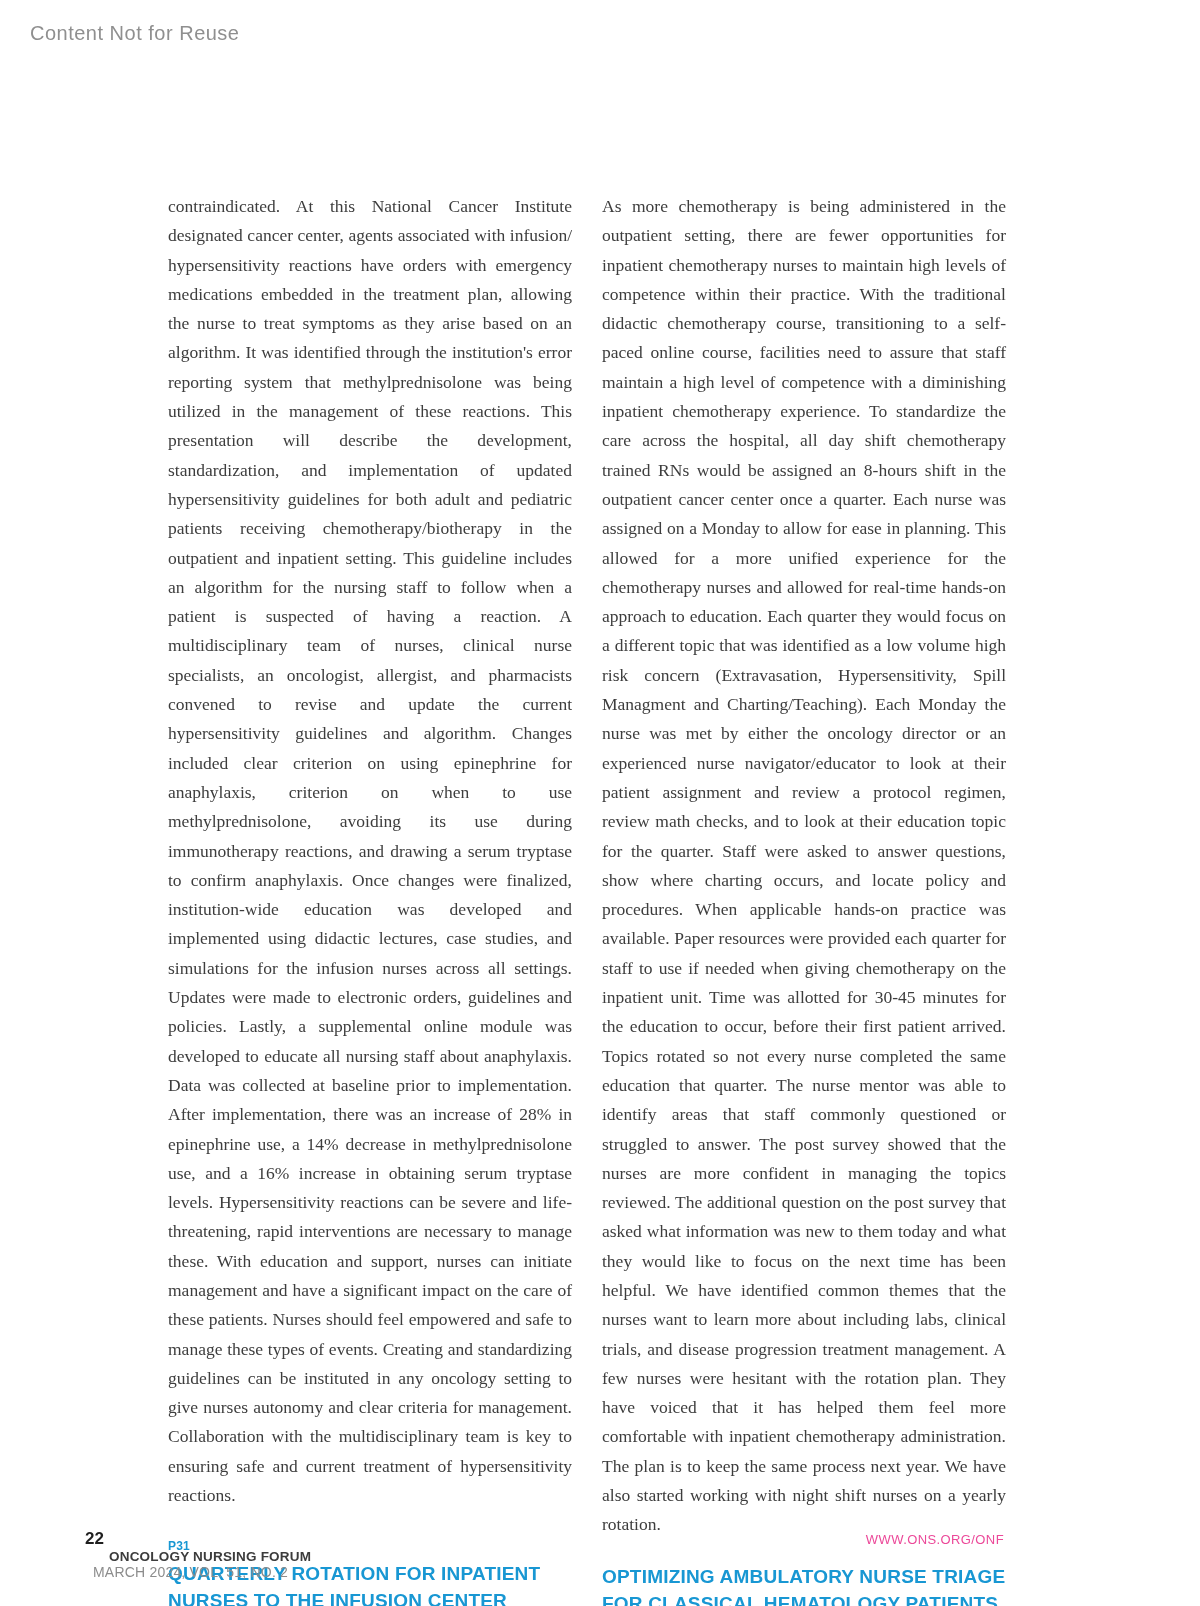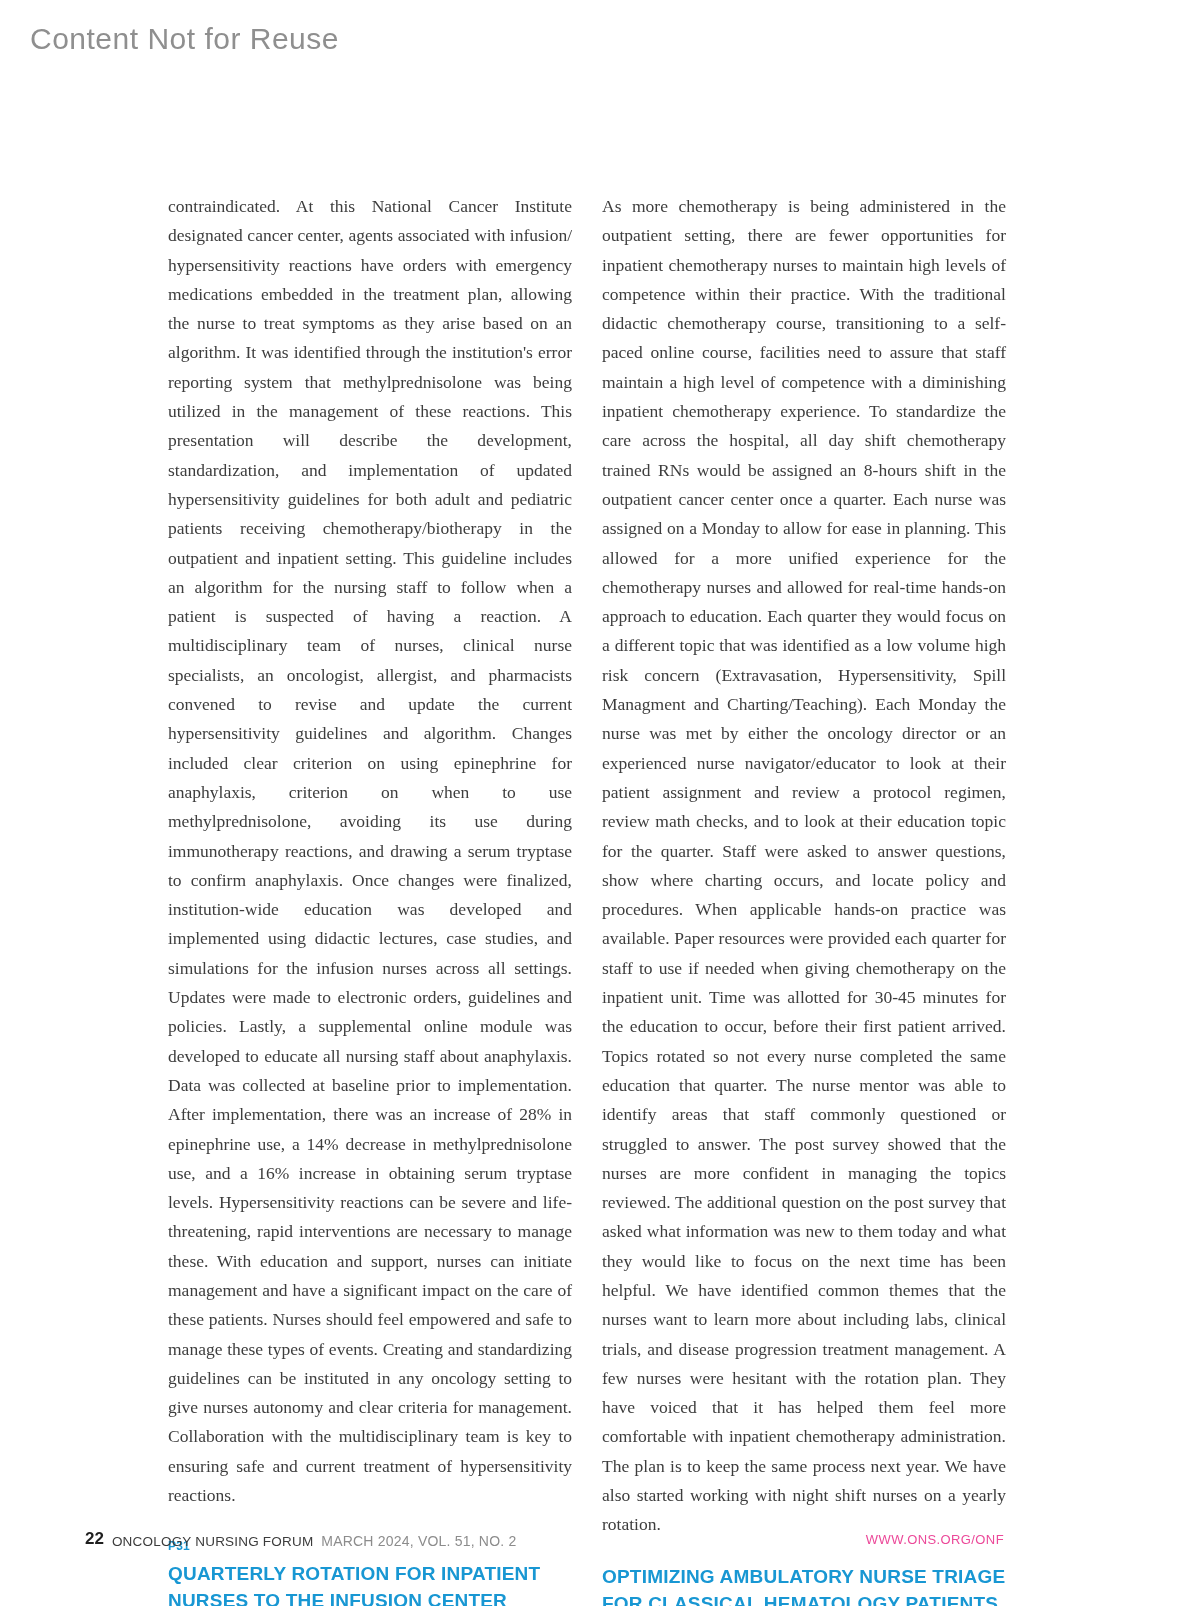--- a/index.html
+++ b/index.html
@@ -11,21 +11,21 @@
   body{
     width:1200px;height:1606px;position:relative;background:#ffffff;
     font-family:"Liberation Serif", serif;
     -webkit-font-smoothing:antialiased;
   }
   .page{position:absolute;inset:0;background:#ffffff;overflow:hidden;}
 
   .watermark{
     position:absolute;left:30px;top:22px;
     font-family:"Liberation Sans", sans-serif;
-    font-size:30px;color:#8f8f8f;letter-spacing:0.5px;
+    font-size:20px;color:#8f8f8f;letter-spacing:0.5px;
   }
 
   .content{
     position:absolute;left:168px;top:192px;width:838px;
     display:flex;gap:30px;
   }
   .col{width:404px;flex:0 0 404px;}
 
   .body-text{
     font-size:17.5px;line-height:29.3px;color:#3d3d3d;
@@ -43,23 +43,23 @@
   .p-title{
     color:var(--heading-blue);font-weight:bold;font-size:19px;line-height:27px;
     letter-spacing:0.2px;
   }
 
   .footer{
     position:absolute;left:85px;right:196px;top:1529px;
     display:flex;justify-content:space-between;align-items:baseline;
     font-family:"Liberation Sans", sans-serif;
   }
-  .footer-left{display:flex;align-items:flex-end;}
+  .footer-left{display:flex;align-items:flex-start;flex-direction:column;}
   .page-num{font-size:17px;font-weight:bold;color:#1f1f1f;}
-  .journal{font-size:13.5px;font-weight:normal;color:#3c3c3c;letter-spacing:0.2px;margin-left:8px;}
+  .journal{font-size:13.5px;font-weight:bold;color:#3c3c3c;letter-spacing:0.2px;margin-left:24px;}
   .issue{font-size:14px;color:#8c8c8c;letter-spacing:0.2px;margin-left:8px;}
   .website{font-size:13px;color:#ec4899;letter-spacing:0.4px;}
 </style>
 </head>
 <body>
 
 <div class="page">
 
   <div class="watermark">Content Not for Reuse</div>
 

